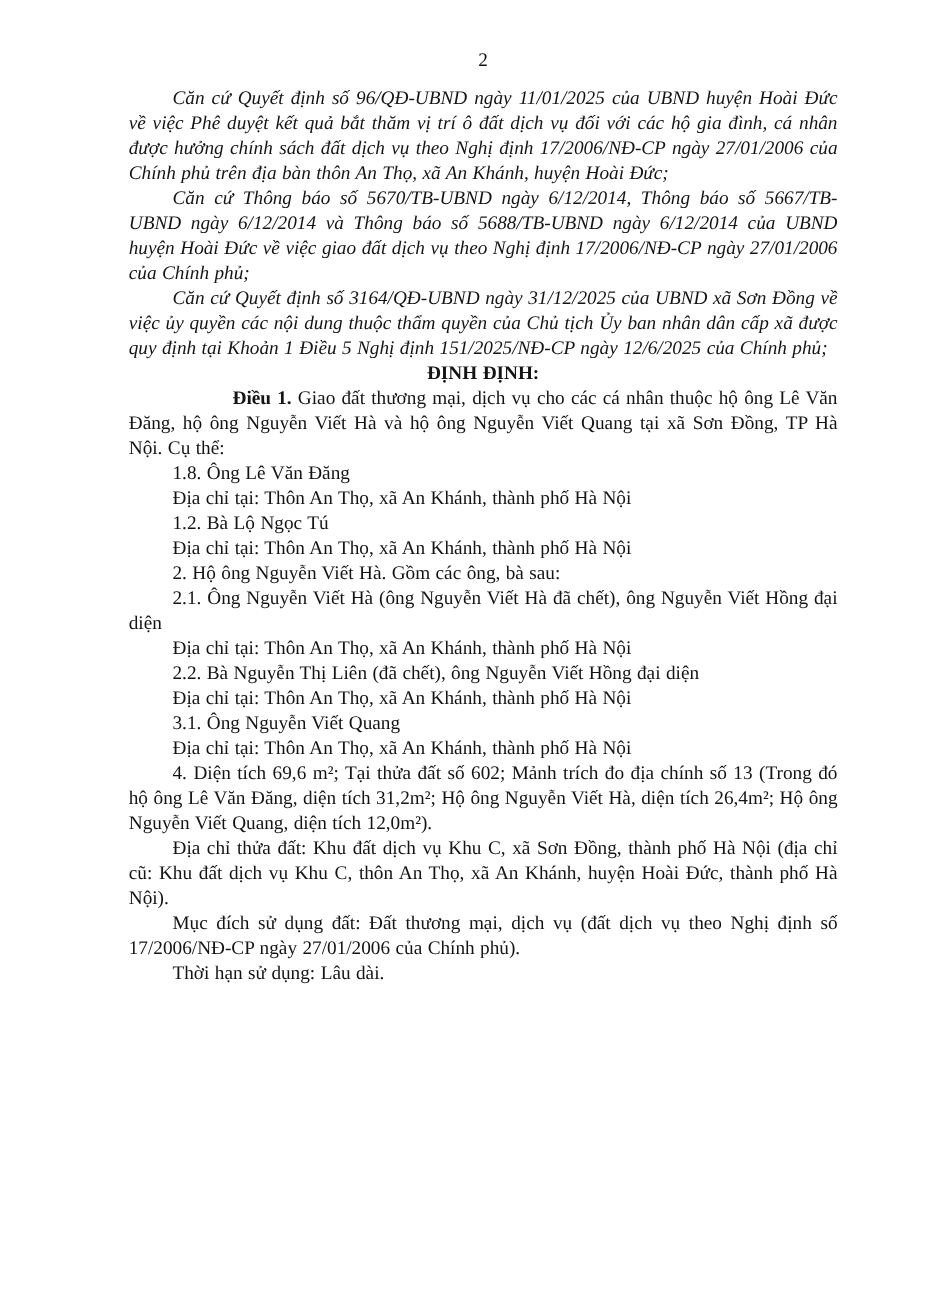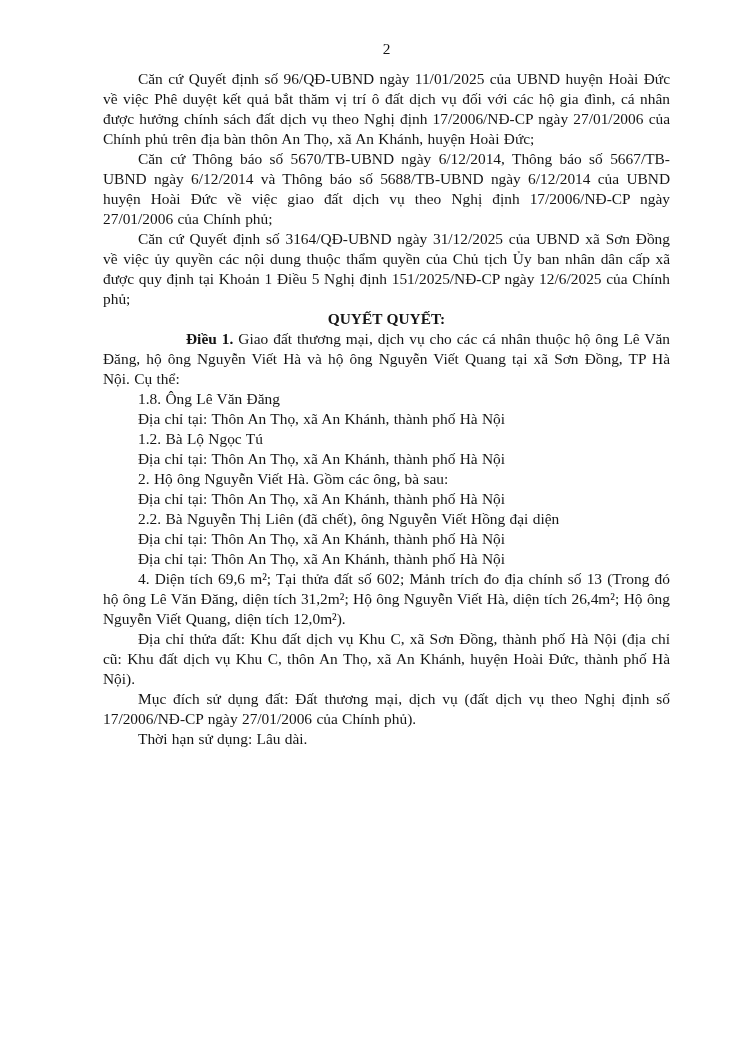--- a/index.html
+++ b/index.html
@@ -30,48 +30,50 @@
     margin: 0 0 12px 0;
   }
   .para {
     margin: 0;
     font-size: 15.4px;
     line-height: 20px;
     text-align: justify;
     text-indent: 35px;
     word-spacing: 0.5px;
   }
-  .para.italic { }
+  .para.italic { font-style: italic; }
   .para.bold   { font-weight: 700; }
   .para.center {
     text-align: center;
     text-indent: 0;
   }
   .para strong { font-weight: 700; margin-left: 48px; }
 </style>
 </head>
 <body>
 
 <div class="canvas">
   <div class="content">
     <div class="page-number">2</div>
     <div>
         <p class="para italic"><span>Căn cứ Quyết định số 96/QĐ-UBND ngày 11/01/2025 của UBND huyện Hoài Đức về việc Phê duyệt kết quả bắt thăm vị trí ô đất dịch vụ đối với các hộ gia đình, cá nhân được hưởng chính sách đất dịch vụ theo Nghị định 17/2006/NĐ-CP ngày 27/01/2006 của Chính phủ trên địa bàn thôn An Thọ, xã An Khánh, huyện Hoài Đức;</span></p>
         <p class="para italic"><span>Căn cứ Thông báo số 5670/TB-UBND ngày 6/12/2014, Thông báo số 5667/TB-UBND ngày 6/12/2014 và Thông báo số 5688/TB-UBND ngày 6/12/2014 của UBND huyện Hoài Đức về việc giao đất dịch vụ theo Nghị định 17/2006/NĐ-CP ngày 27/01/2006 của Chính phủ;</span></p>
         <p class="para italic"><span>Căn cứ Quyết định số 3164/QĐ-UBND ngày 31/12/2025 của UBND xã Sơn Đồng về việc ủy quyền các nội dung thuộc thẩm quyền của Chủ tịch Ủy ban nhân dân cấp xã được quy định tại Khoản 1 Điều 5 Nghị định 151/2025/NĐ-CP ngày 12/6/2025 của Chính phủ;</span></p>
-        <p class="para bold center"><span>QUYẾT QUYẾT:</span></p>
+        <p class="para bold center"><span>ĐỊNH ĐỊNH:</span></p>
         <p class="para"><strong>Điều 1.</strong><span> Giao đất thương mại, dịch vụ cho các cá nhân thuộc hộ ông Lê Văn Đăng, hộ ông Nguyễn Viết Hà và hộ ông Nguyễn Viết Quang tại xã Sơn Đồng, TP Hà Nội. Cụ thể:</span></p>
         <p class="para"><span>1.8. Ông Lê Văn Đăng</span></p>
         <p class="para"><span>Địa chỉ tại: Thôn An Thọ, xã An Khánh, thành phố Hà Nội</span></p>
         <p class="para"><span>1.2. Bà Lộ Ngọc Tú</span></p>
         <p class="para"><span>Địa chỉ tại: Thôn An Thọ, xã An Khánh, thành phố Hà Nội</span></p>
         <p class="para"><span>2. Hộ ông Nguyễn Viết Hà. Gồm các ông, bà sau:</span></p>
+        <p class="para"><span>2.1. Ông Nguyễn Viết Hà (ông Nguyễn Viết Hà đã chết), ông Nguyễn Viết Hồng đại diện</span></p>
         <p class="para"><span>Địa chỉ tại: Thôn An Thọ, xã An Khánh, thành phố Hà Nội</span></p>
         <p class="para"><span>2.2. Bà Nguyễn Thị Liên (đã chết), ông Nguyễn Viết Hồng đại diện</span></p>
         <p class="para"><span>Địa chỉ tại: Thôn An Thọ, xã An Khánh, thành phố Hà Nội</span></p>
+        <p class="para"><span>3.1. Ông Nguyễn Viết Quang</span></p>
         <p class="para"><span>Địa chỉ tại: Thôn An Thọ, xã An Khánh, thành phố Hà Nội</span></p>
         <p class="para"><span>4. Diện tích 69,6 m²; Tại thửa đất số 602; Mảnh trích đo địa chính số 13 (Trong đó hộ ông Lê Văn Đăng, diện tích 31,2m²; Hộ ông Nguyễn Viết Hà, diện tích 26,4m²; Hộ ông Nguyễn Viết Quang, diện tích 12,0m²).</span></p>
         <p class="para"><span>Địa chỉ thửa đất: Khu đất dịch vụ Khu C, xã Sơn Đồng, thành phố Hà Nội (địa chỉ cũ: Khu đất dịch vụ Khu C, thôn An Thọ, xã An Khánh, huyện Hoài Đức, thành phố Hà Nội).</span></p>
         <p class="para"><span>Mục đích sử dụng đất: Đất thương mại, dịch vụ (đất dịch vụ theo Nghị định số 17/2006/NĐ-CP ngày 27/01/2006 của Chính phủ).</span></p>
         <p class="para"><span>Thời hạn sử dụng: Lâu dài.</span></p>
       </div>
   </div>
 </div>
 
 </body></html>

